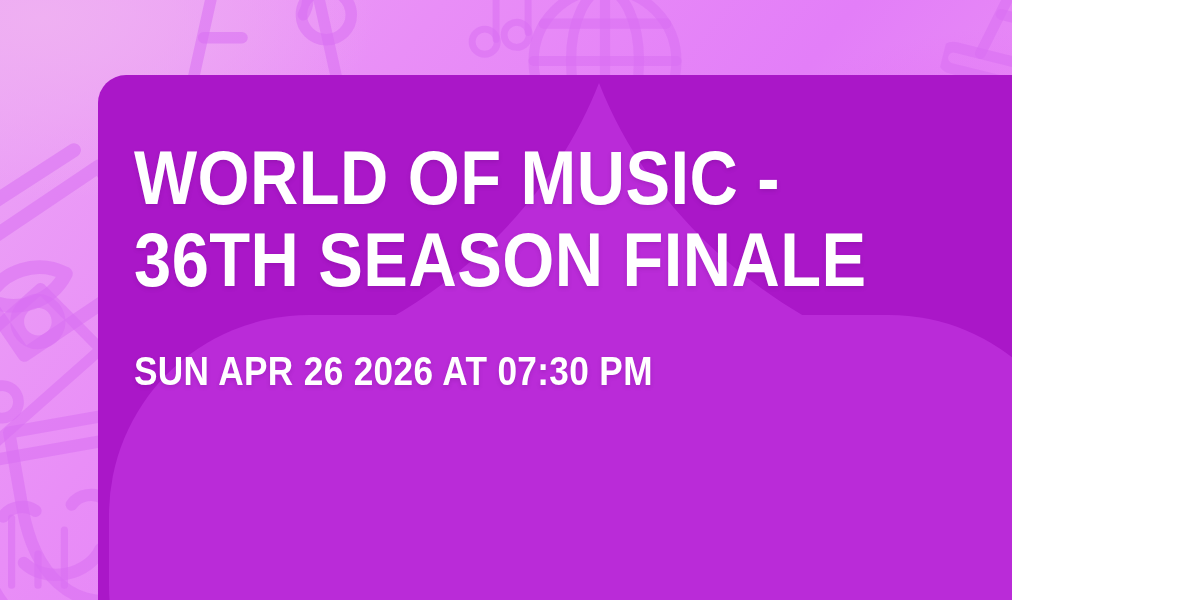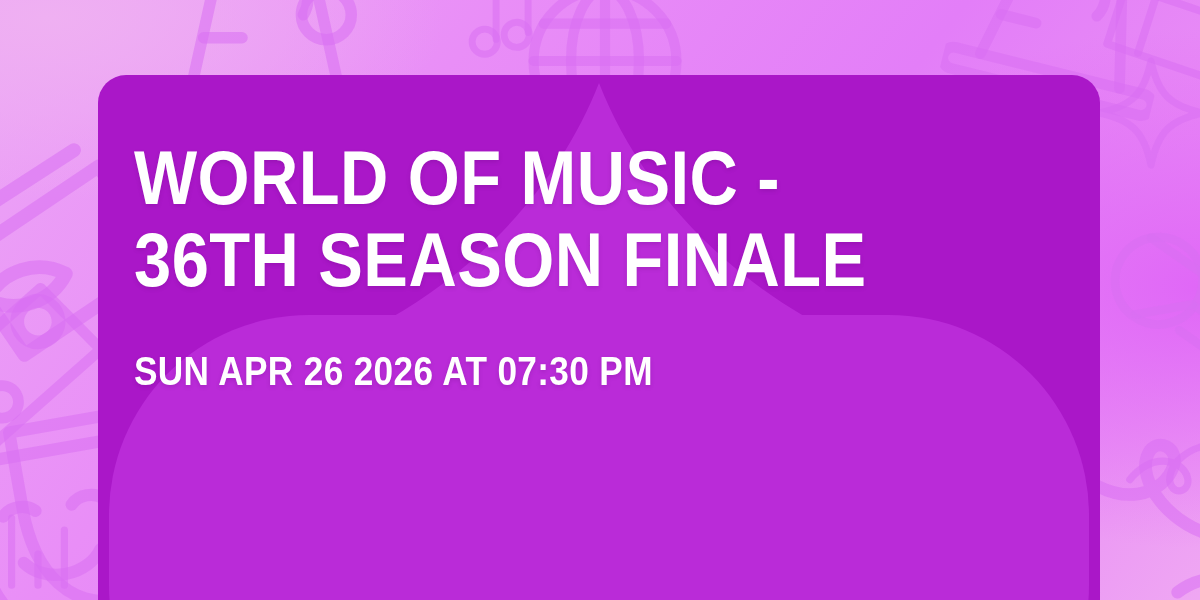--- a/index.html
+++ b/index.html
@@ -7,21 +7,21 @@
     margin: 0;
     padding: 0;
     background: #ffffff;
   }
   body {
     font-family: "Liberation Sans", sans-serif;
   }
 
   #banner {
     position: relative;
-    width: 1200px;
+    width: 1012px;
     height: 600px;
     overflow: hidden;
   }
 
   
   .bg-base {
     position: absolute;
     inset: 0;
     background:
       radial-gradient(ellipse 60% 55% at 4% 3%,  #efb0f2 0%, rgba(239,176,242,0) 55%),

